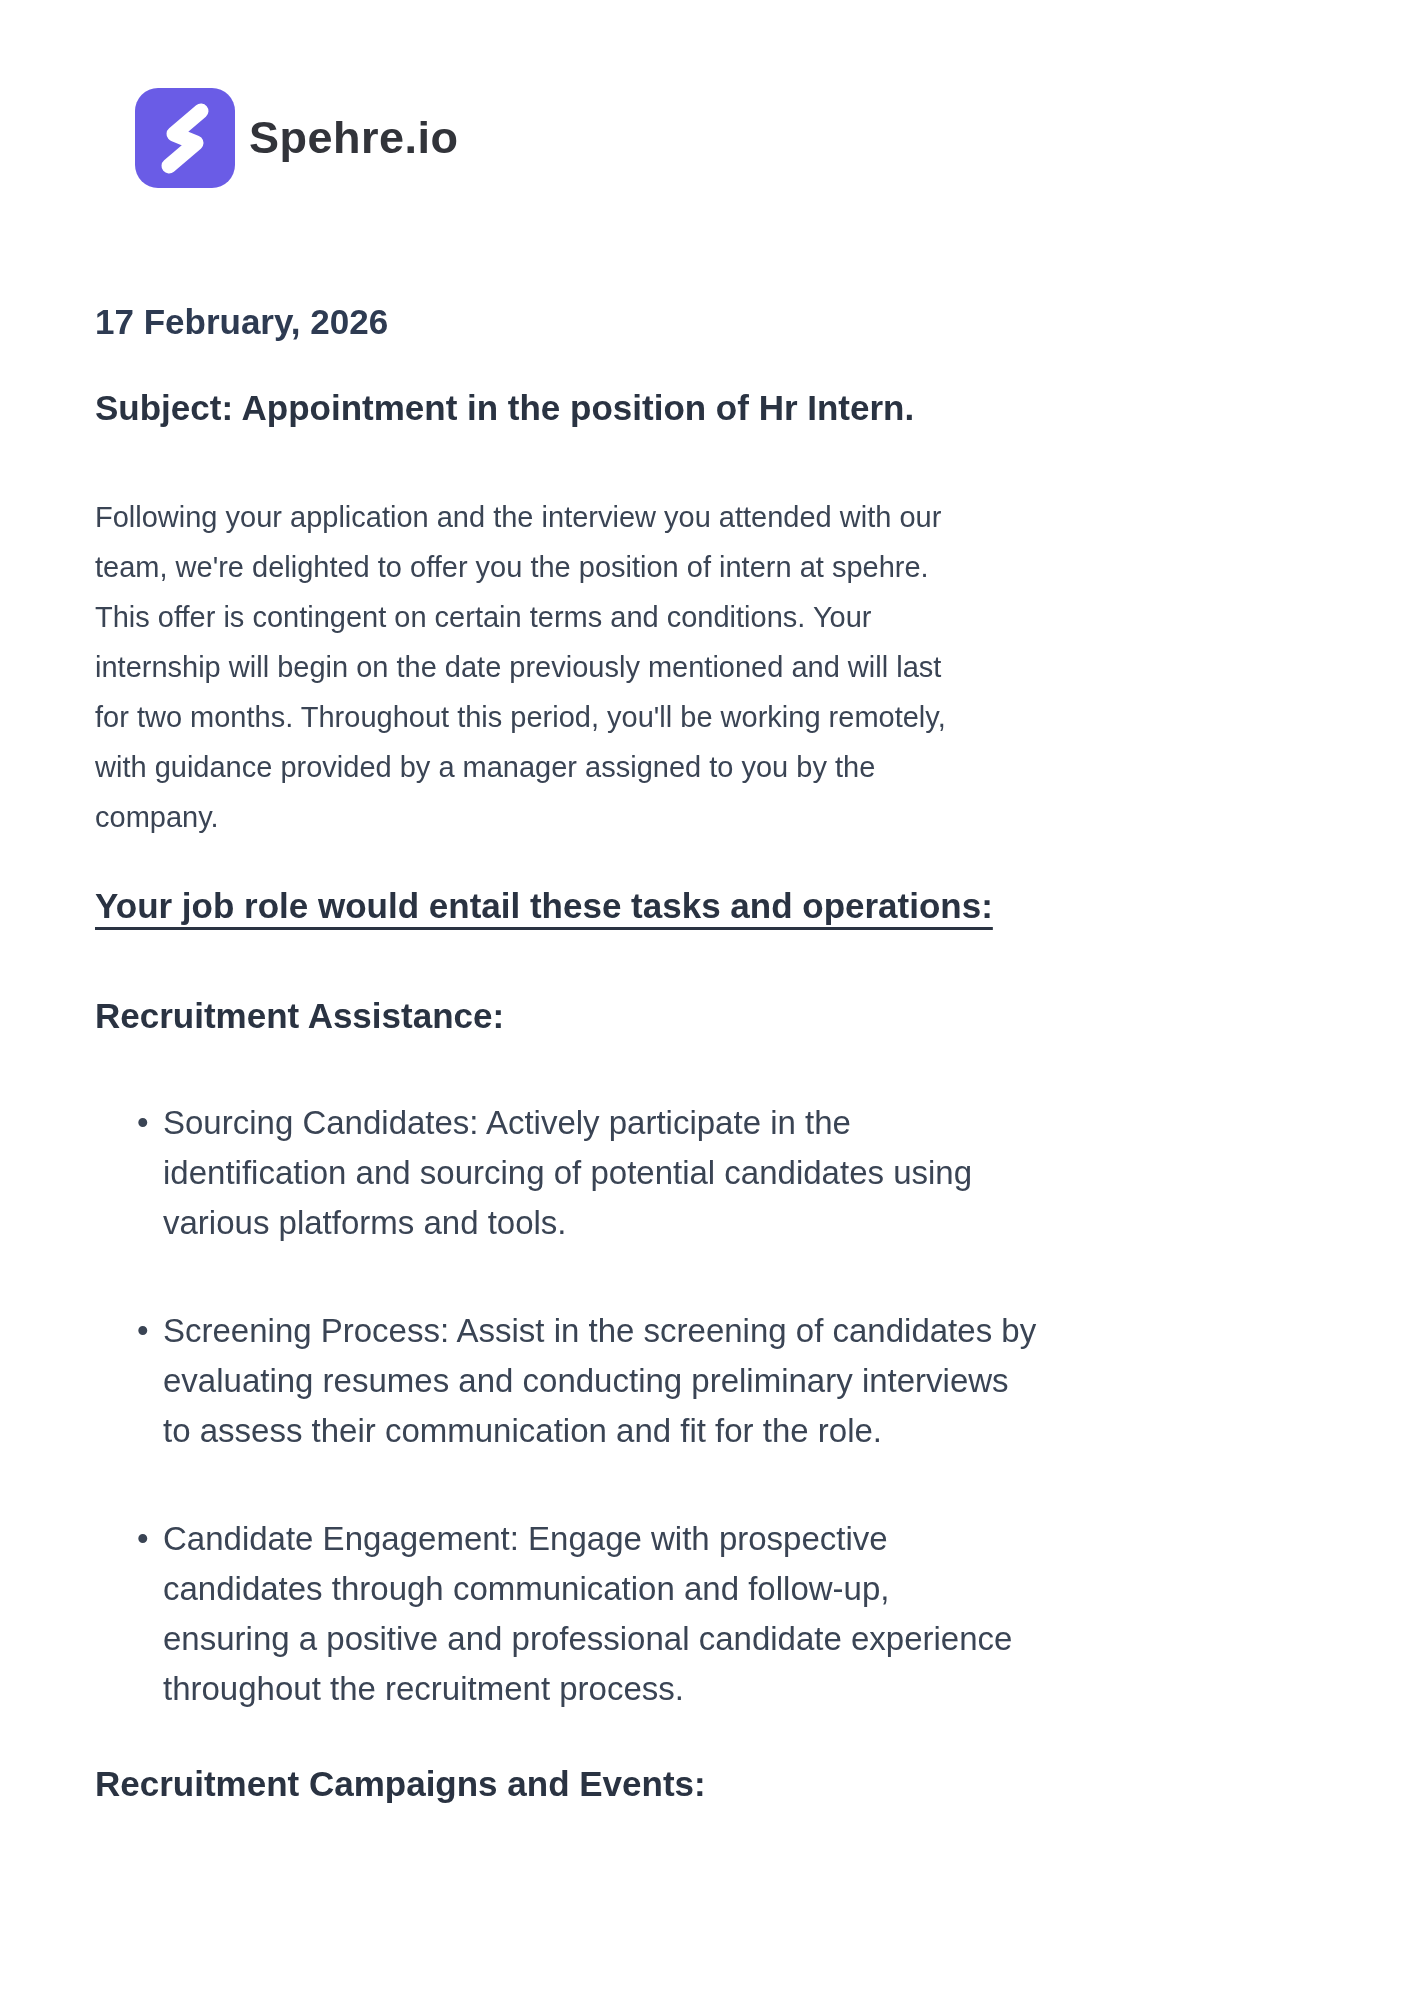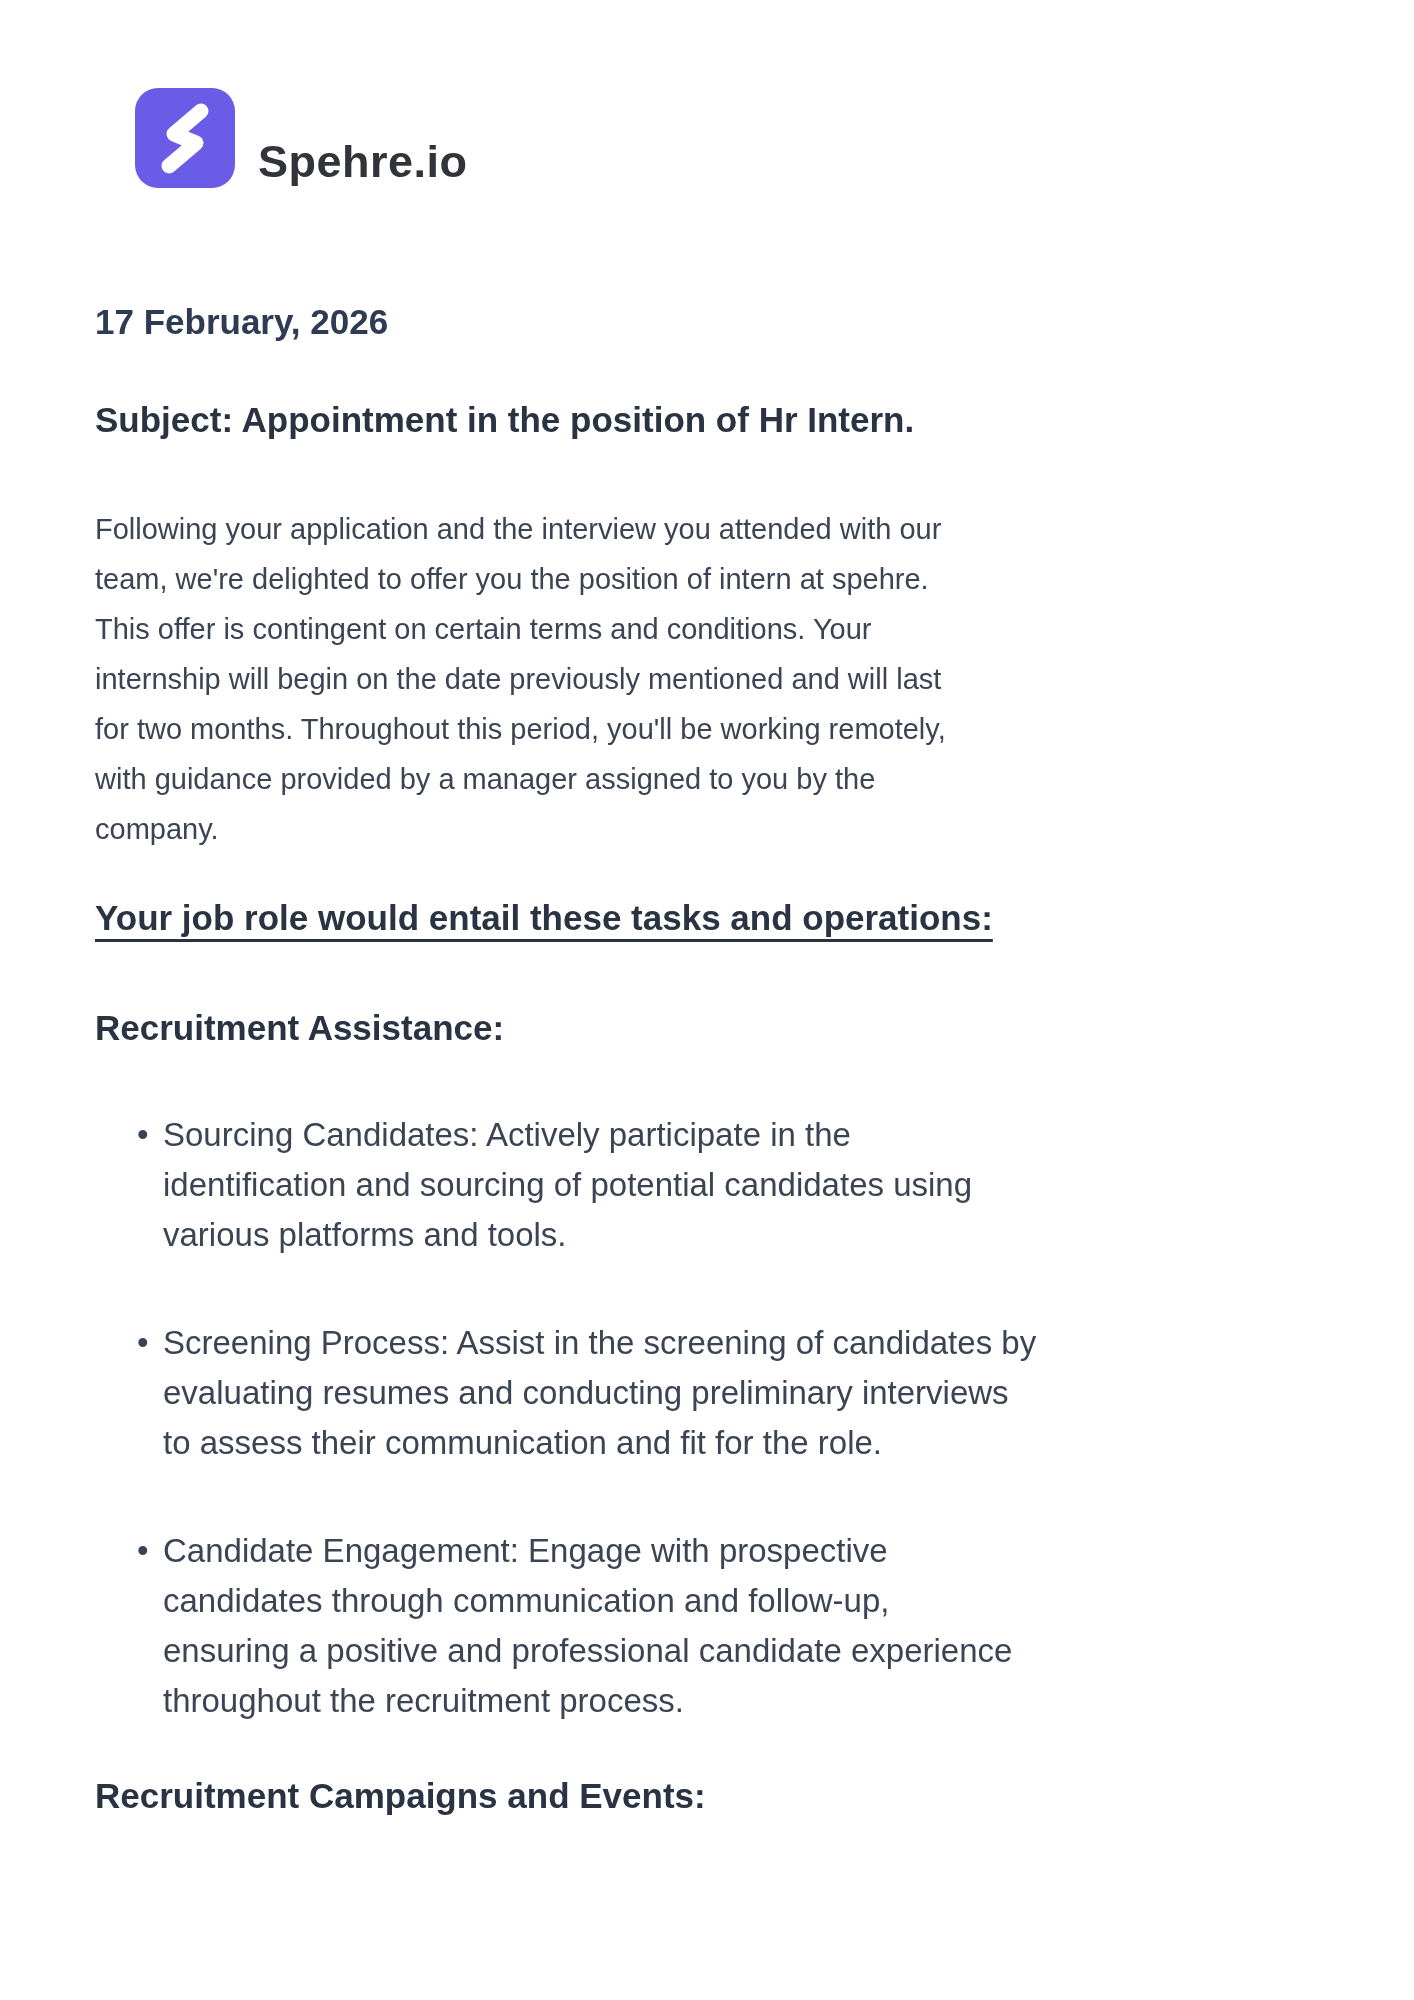--- a/index.html
+++ b/index.html
@@ -10,22 +10,22 @@
   }
   .page {
     width: 1414px;
     min-height: 2000px;
     background: #ffffff;
     padding: 88px 92px 120px 95px;
   }
   
   .brand-header {
     display: flex;
-    align-items: flex-end;
-    gap: 23px;
+    align-items: center;
+    gap: 14px;
     padding-left: 40px;
   }
   .logo-box {
     width: 100px;
     height: 100px;
     border-radius: 23px;
     background: #6A5CE6;
     display: flex;
     align-items: center;
     justify-content: center;
@@ -40,21 +40,21 @@
   }
   
   .date-block { margin-top: 110px; }
   .letter-date, .letter-greeting {
     font-size: 35px;
     line-height: 48px;
     font-weight: 700;
     color: #2e3b52;
   }
   .letter-subject {
-    margin-top: 52px;
+    margin-top: 40px;
     font-size: 35px;
     line-height: 44px;
     font-weight: 700;
     color: #2a3342;
   }
   .intro-paragraph {
     margin-top: 62px;
     font-size: 29px;
     line-height: 50px;
     font-weight: 400;

